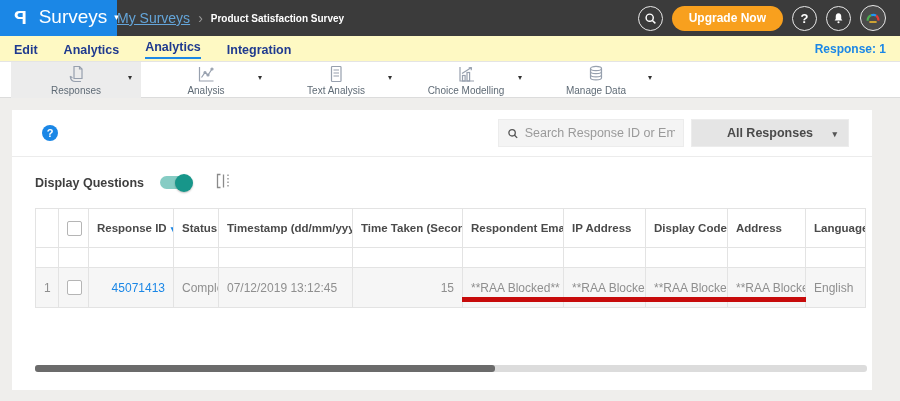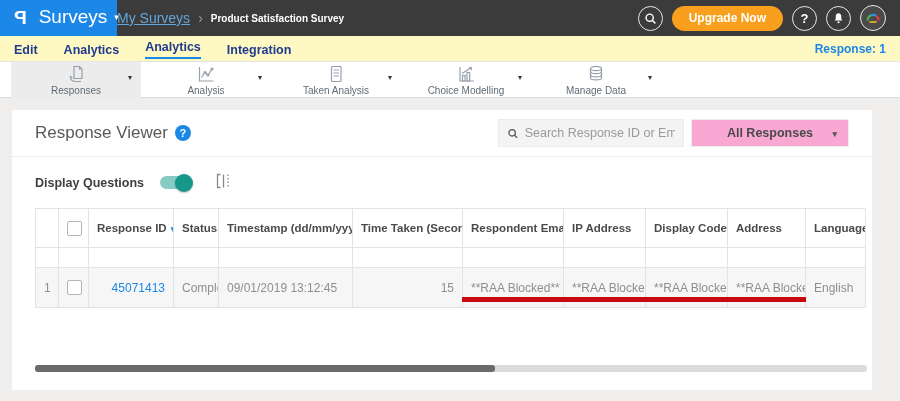--- a/index.html
+++ b/index.html
@@ -38,21 +38,21 @@
 
   
   .panel { position:absolute; left:12px; top:110px; width:860px; height:280px; background:#fff; }
   .panel-head { display:flex; align-items:center; height:47px; padding:0 23px; border-bottom:1px solid #ececec; }
   .panel-title { font-size:17px; color:#595959; }
   .help-badge { width:16px; height:16px; border-radius:50%; background:#1b87e6; color:#fff; font-size:11px; font-weight:bold; display:inline-flex; align-items:center; justify-content:center; margin-left:7px; cursor:pointer; }
   .head-right { margin-left:auto; display:flex; gap:7px; }
   .search-box { display:flex; align-items:center; width:186px; height:28px; background:#f4f4f4; border:1px solid #ececec; padding:0 8px; gap:6px; }
   .search-box input { border:none; background:transparent; outline:none; font-size:12.5px; color:#555; width:100%; font-family:"Liberation Sans",sans-serif; }
   .search-box input::placeholder { color:#9a9a9a; }
-  .select-box { position:relative; width:158px; height:28px; background:#f9a8d4; border:1px solid #ececec; display:flex; align-items:center; justify-content:center; font-size:12.5px; font-weight:600; color:#4a4a4a; cursor:pointer; }
+  .select-box { position:relative; width:158px; height:28px; background:#e5e5e5; border:1px solid #ececec; display:flex; align-items:center; justify-content:center; font-size:12.5px; font-weight:600; color:#4a4a4a; cursor:pointer; }
   .select-caret { position:absolute; right:11px; top:9px; font-size:9px; color:#555; }
 
   .controls-row { display:flex; align-items:center; height:51px; padding:0 23px; gap:14px; }
   .controls-label { font-size:12.5px; font-weight:700; color:#3f3f3f; }
   .toggle { position:relative; width:32px; height:13px; border-radius:7px; background:#86ccc4; cursor:pointer; margin-left:2px; }
   .toggle-knob { position:absolute; right:-1px; top:-2.5px; width:18px; height:18px; border-radius:50%; background:#17968a; box-shadow:0 1px 2px rgba(0,0,0,.25); }
   .freeze-btn { background:none; border:none; cursor:pointer; padding:0; margin-left:10px; }
 
   
   .table-wrap { position:relative; margin:0 0 0 23px; width:831px; }
@@ -142,21 +142,21 @@
           <circle cx="16" cy="5" r="1"></circle>
         </svg>
       <span class="ribbon-label">Analysis</span>
       <span class="ribbon-caret">▾</span>
     </div>
     <div class="ribbon-item">
       <svg width="20" height="20" viewBox="0 0 20 20" fill="none" stroke="#97a0ae" stroke-width="1.2">
           <rect x="5.5" y="2.5" width="9.5" height="15" rx="0.8"></rect>
           <path d="M7.5 6h5.5M7.5 9h5.5M7.5 12h5.5"></path>
         </svg>
-      <span class="ribbon-label">Taken Analysis</span>
+      <span class="ribbon-label">Text Analysis</span>
       <span class="ribbon-caret">▾</span>
     </div>
     <div class="ribbon-item">
       <svg width="20" height="20" viewBox="0 0 20 20" fill="none" stroke="#97a0ae" stroke-width="1.2">
           <path d="M4 3v14h14"></path>
           <rect x="6.5" y="11.5" width="2.6" height="5.5"></rect>
           <rect x="11" y="8.5" width="2.6" height="8.5"></rect>
           <path d="M6 9.5L15.5 3.5"></path>
           <path d="M15.5 3.5l-2.8.3M15.5 3.5l-.3 2.8"></path>
         </svg>
@@ -170,21 +170,20 @@
           <path d="M4.5 7.6c0 1.2 2.5 2.1 5.5 2.1s5.5-.9 5.5-2.1"></path>
           <path d="M4.5 10.7c0 1.2 2.5 2.1 5.5 2.1s5.5-.9 5.5-2.1"></path>
         </svg>
       <span class="ribbon-label">Manage Data</span>
       <span class="ribbon-caret">▾</span>
     </div>
   </div>
 
   <main class="panel">
     <div class="panel-head">
-      <span class="panel-title">Response Viewer</span>
       <span class="help-badge">?</span>
       <div class="head-right">
         <div class="search-box">
           <svg width="13" height="13" viewBox="0 0 16 16" fill="none" stroke="#555" stroke-width="1.8">
               <circle cx="7" cy="7" r="4.4"></circle>
               <line x1="10.4" y1="10.4" x2="14" y2="14"></line>
             </svg>
           <input type="text" placeholder="Search Response ID or Email" style="">
         </div>
         <div class="select-box">
@@ -254,21 +253,21 @@
               <td></td>
               <td></td>
           </tr>
           <tr class="data-row">
             <td class="row-index">1</td>
             <td>
                 <input type="checkbox" class="cbx" style="">
               </td>
             <td class="num"><a href="#" class="rid-link">45071413</a></td>
             <td>Completed</td>
-            <td>09/01/2019 13:12:45</td>
+            <td>07/12/2019 13:12:45</td>
             <td class="num">15</td>
             <td>**RAA Blocked**</td>
             <td>**RAA Blocked**</td>
             <td>**RAA Blocked**</td>
             <td>**RAA Blocked**</td>
             <td>English</td>
           </tr>
         </tbody>
       </table>
       <div class="annotation-line"></div>

